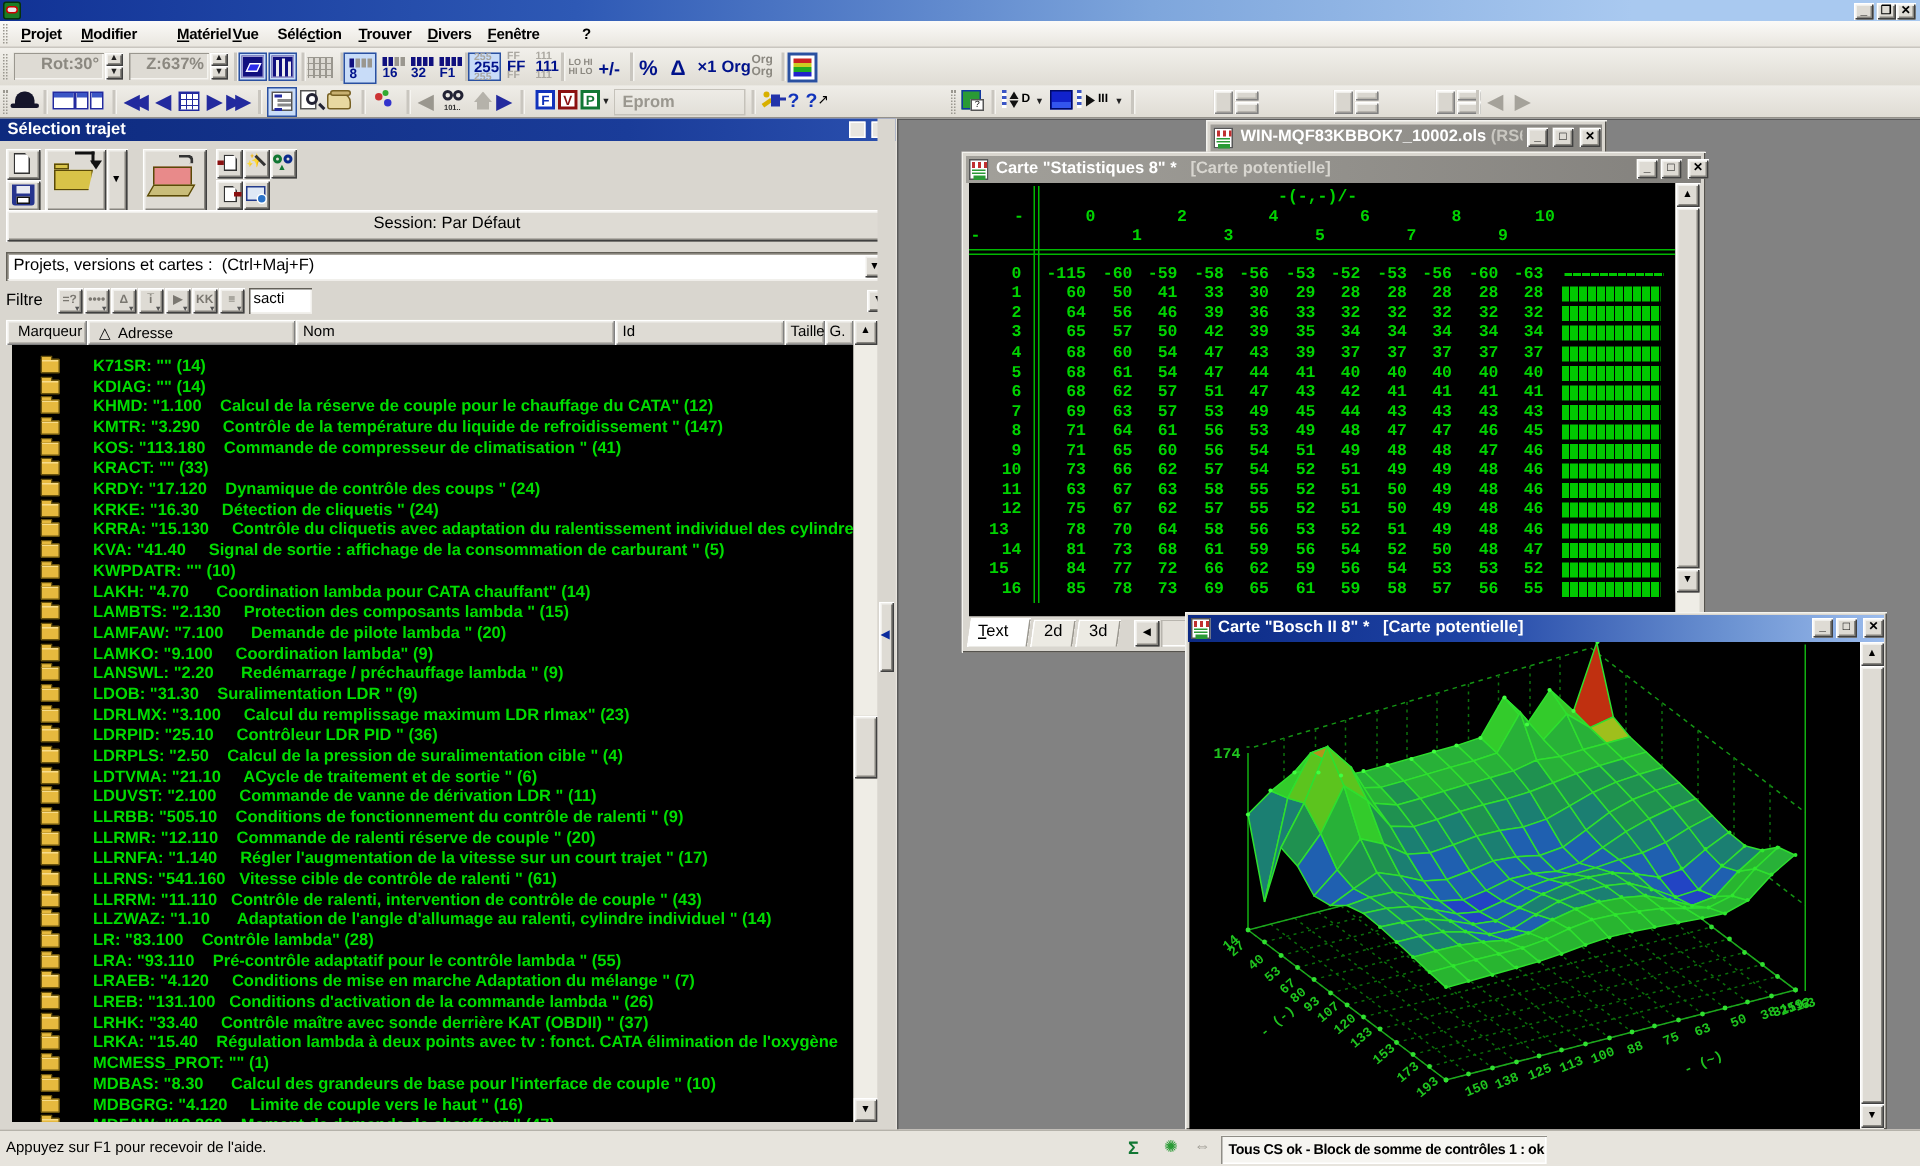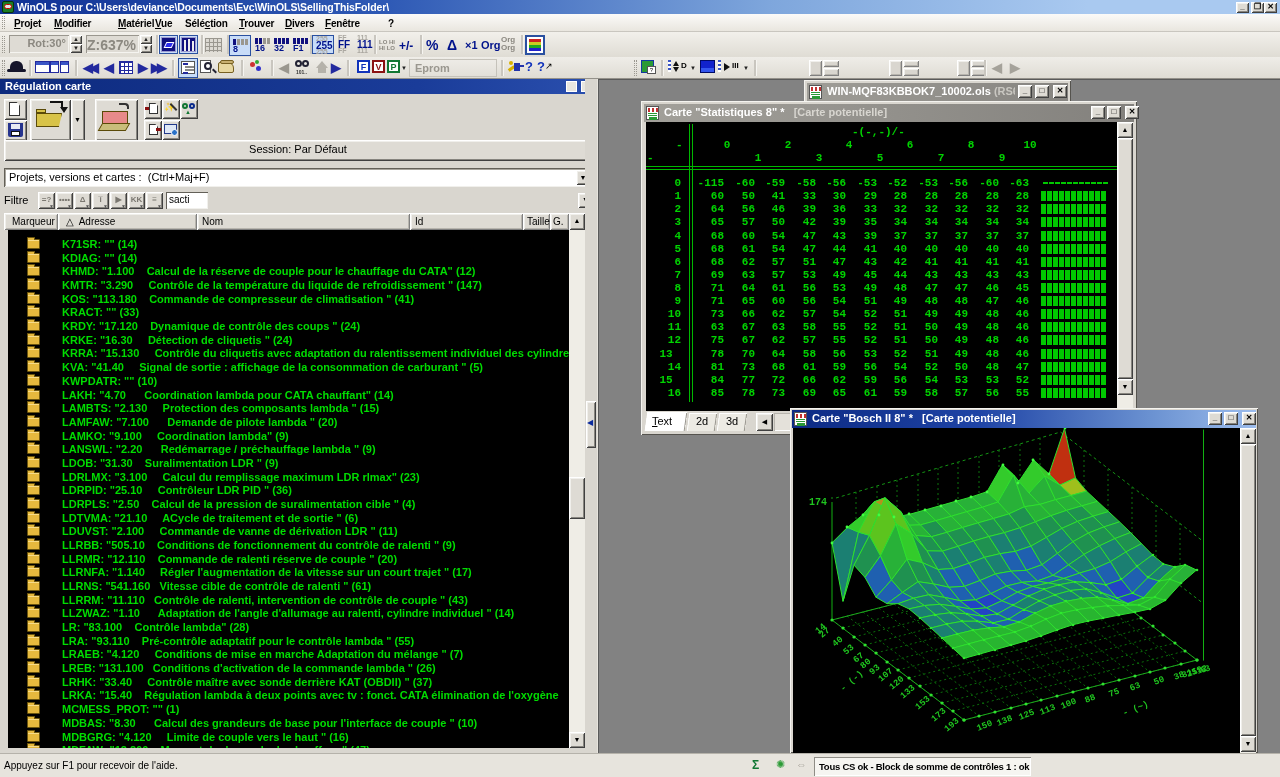--- a/index.html
+++ b/index.html
@@ -15,21 +15,20 @@
 .fold{position:absolute;left:19px;top:2px;width:13px;height:10px;background:#e6b93e;border:1px solid #6b550e;border-radius:1px;box-shadow:inset 0 1px 0 #f7dc8a}
 .fold:before{content:"";position:absolute;left:-1px;top:-3px;width:6px;height:2px;background:#e6b93e;border:1px solid #6b550e;border-bottom:none;border-radius:1px 1px 0 0}
 .gtxt{position:absolute;left:54px;top:1px;font-size:11px;font-weight:bold;color:#00dc00;white-space:pre}
 .mono{font-family:"Liberation Mono",monospace;font-weight:bold;color:#00d400}
 .cbtn{background:#dedbd4;box-shadow:inset 1px 1px 0 #fff,inset -1px -1px 0 #404040,inset 2px 2px 0 #f0efeb,inset -2px -2px 0 #87857f;text-align:center}
 </style></head><body>
 <div class="a" style="left:0;top:0;width:1280px;height:14px;background:linear-gradient(90deg,#113295 0%,#2e59b5 30%,#7ea6dc 60%,#a9c9f0 85%)">
     <div class="a" style="left:2px;top:1px;width:12px;height:12px;background:#1c7d25;border-radius:2px;border:1px solid #06320a">
       <div class="a" style="left:1px;top:2px;width:8px;height:5px;border-radius:4px;background:#e8e8e8;border:1px solid #c00"></div>
     </div>
-    <div class="a mttl" style="left:17px;top:1px">WinOLS pour C:\Users\deviance\Documents\Evc\WinOLS\SellingThisFolder\</div>
     <div class="a cbtn" style="left:1236px;top:2px;width:13px;height:11px;font-size:8px;font-weight:bold;line-height:10px">_</div>
     <div class="a cbtn" style="left:1251px;top:2px;width:13px;height:11px;font-size:8px;font-weight:bold;line-height:10px">❐</div>
     <div class="a cbtn" style="left:1264px;top:2px;width:13px;height:11px;font-size:8px;font-weight:bold;line-height:10px">✕</div>
   </div>
 <div class="a" style="left:0;top:14px;width:1280px;height:18px;background:linear-gradient(#fbfaf8,#e9e6df);border-bottom:1px solid #c9c6bf">
     <div class="a grip" style="left:2px;top:2px;height:13px"></div>
     <div class="a tt" style="left:14px;top:4px;font-size:10px;letter-spacing:-0.2px"><u>P</u>rojet</div>
     <div class="a tt" style="left:54px;top:4px;font-size:10px;letter-spacing:-0.2px"><u>M</u>odifier</div>
     <div class="a tt" style="left:118px;top:4px;font-size:10px;letter-spacing:-0.2px"><u>M</u>atériel</div>
     <div class="a tt" style="left:155px;top:4px;font-size:10px;letter-spacing:-0.2px"><u>V</u>ue</div>
@@ -40,21 +39,21 @@
     <div class="a tt" style="left:388px;top:4px;font-size:10px;letter-spacing:-0.2px">?</div>
   </div>
 <div class="a" style="left:0;top:32px;width:1280px;height:25px;background:linear-gradient(#f2f0eb,#dfdcd4)">
     <div class="a grip" style="left:2px;top:4px;height:17px"></div>
     <div class="a" style="left:9px;top:3px;width:60px;height:18px;background:#dedbd4;box-shadow:inset 1px 1px 0 #9a978f,inset -1px -1px 0 #f5f4f0">
       <div class="a" style="right:3px;top:2px;font-size:11px;font-weight:bold;color:#8b8880">Rot:30°</div>
     </div>
     <div class="a cbtn" style="left:70px;top:3px;width:12px;height:9px;font-size:6px;line-height:8px;color:#222">▲</div>
     <div class="a cbtn" style="left:70px;top:12px;width:12px;height:9px;font-size:6px;line-height:8px;color:#222">▼</div>
     <div class="a" style="left:86px;top:3px;width:53px;height:18px;background:#dedbd4;box-shadow:inset 1px 1px 0 #9a978f,inset -1px -1px 0 #f5f4f0">
-      <div class="a" style="right:3px;top:2px;font-size:14px;font-weight:bold;color:#8b8880">Z:637%</div>
+      <div class="a" style="right:3px;top:2px;font-size:11px;font-weight:bold;color:#8b8880">Z:637%</div>
     </div>
     <div class="a cbtn" style="left:140px;top:3px;width:12px;height:9px;font-size:6px;line-height:8px;color:#222">▲</div>
     <div class="a cbtn" style="left:140px;top:12px;width:12px;height:9px;font-size:6px;line-height:8px;color:#222">▼</div>
     <div class="a sep" style="left:156px;top:3px;height:19px"></div>
     <div class="a sel" style="left:159px;top:3px;width:19px;height:19px;padding:0">
       <div class="a" style="left:1px;top:1px;width:15px;height:15px;background:#10107e;border:1px solid #9a9ace">
         <div class="a" style="left:3px;top:4px;width:8px;height:6px;background:#2a2aee;border:1px solid #fff;transform:skewX(-25deg)"></div>
       </div>
     </div>
     <div class="a sel" style="left:178.5px;top:3px;width:19px;height:19px">
@@ -279,21 +278,21 @@
     <div class="a" style="left:990px;top:1px;width:16px;height:20px">
       <div class="a" style="left:2px;top:2px;font-size:13px;color:#a5a29a;font-weight:bold">◀</div>
     </div>
     <div class="a" style="left:1008px;top:1px;width:16px;height:20px">
       <div class="a" style="left:2px;top:2px;font-size:13px;color:#a5a29a;font-weight:bold">▶</div>
     </div>
   </div>
 <div class="a" style="left:598px;top:79px;width:682px;height:674px;background:#828282;box-shadow:inset 1px 1px 0 #5a5a5a"></div>
 <div class="a" style="left:0;top:79px;width:597px;height:674px;background:#d9d6cf">
     <div class="a" style="left:0;top:0;width:597px;height:15px;background:linear-gradient(90deg,#0d2a7e,#1a3c99 70%,#2a4fae)">
-      <div class="a win-ttl" style="left:5px;top:1px;font-size:11px">Régulation carte</div>
+      <div class="a win-ttl" style="left:5px;top:1px;font-size:11px">Sélection trajet</div>
       <div class="a" style="left:566px;top:2px;width:11px;height:11px;background:#e8e6e0;border:1px solid #fff"></div>
       <div class="a" style="left:581px;top:2px;width:11px;height:11px;background:#e8e6e0;border:1px solid #fff"></div>
     </div>
     <div class="a cbtn" style="left:4px;top:20px;width:23px;height:21px">
       <div class="a" style="left:5px;top:3px;width:11px;height:14px;background:#fff;border:1px solid #333;clip-path:polygon(0 0,70% 0,100% 25%,100% 100%,0 100%)"></div>
     </div>
     <div class="a cbtn" style="left:4px;top:41px;width:23px;height:21px">
       <div class="a" style="left:4px;top:3px;width:15px;height:14px;background:#26348e;border-radius:0 0 2px 2px">
         <div class="a" style="left:3px;top:1px;width:9px;height:5px;background:#e8eaf2"></div>
         <div class="a" style="left:3px;top:8px;width:9px;height:5px;background:#fff;border:1px solid #111"></div>

